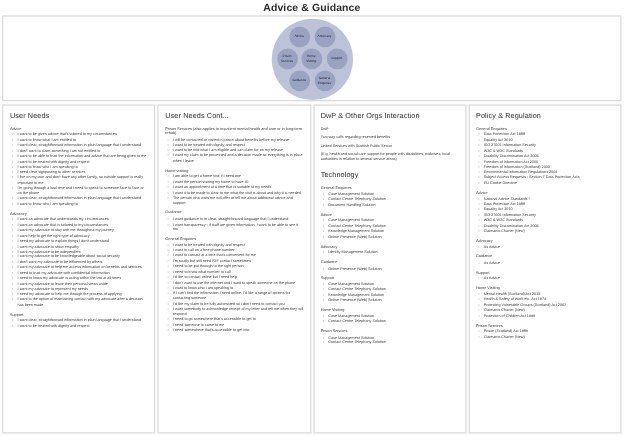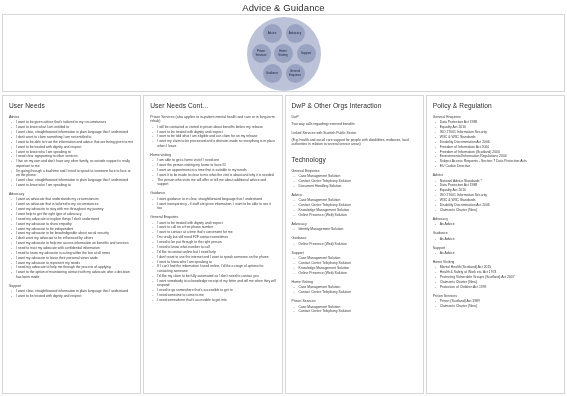--- a/index.html
+++ b/index.html
@@ -24,20 +24,21 @@
     display: flex;
     align-items: center;
     justify-content: center;
     background: #ffffff;
   }
   .header-title {
     font-size: 9.5px;
     color: #2b2b2b;
     letter-spacing: 0.1px;
     white-space: nowrap;
+    font-weight: bold;
   }
 
   
   .hero {
     position: absolute;
     left: 2px; top: 14px;
     width: 563px; height: 78px;
     background: #ffffff;
     border: 1px solid #d6d6d6;
   }

